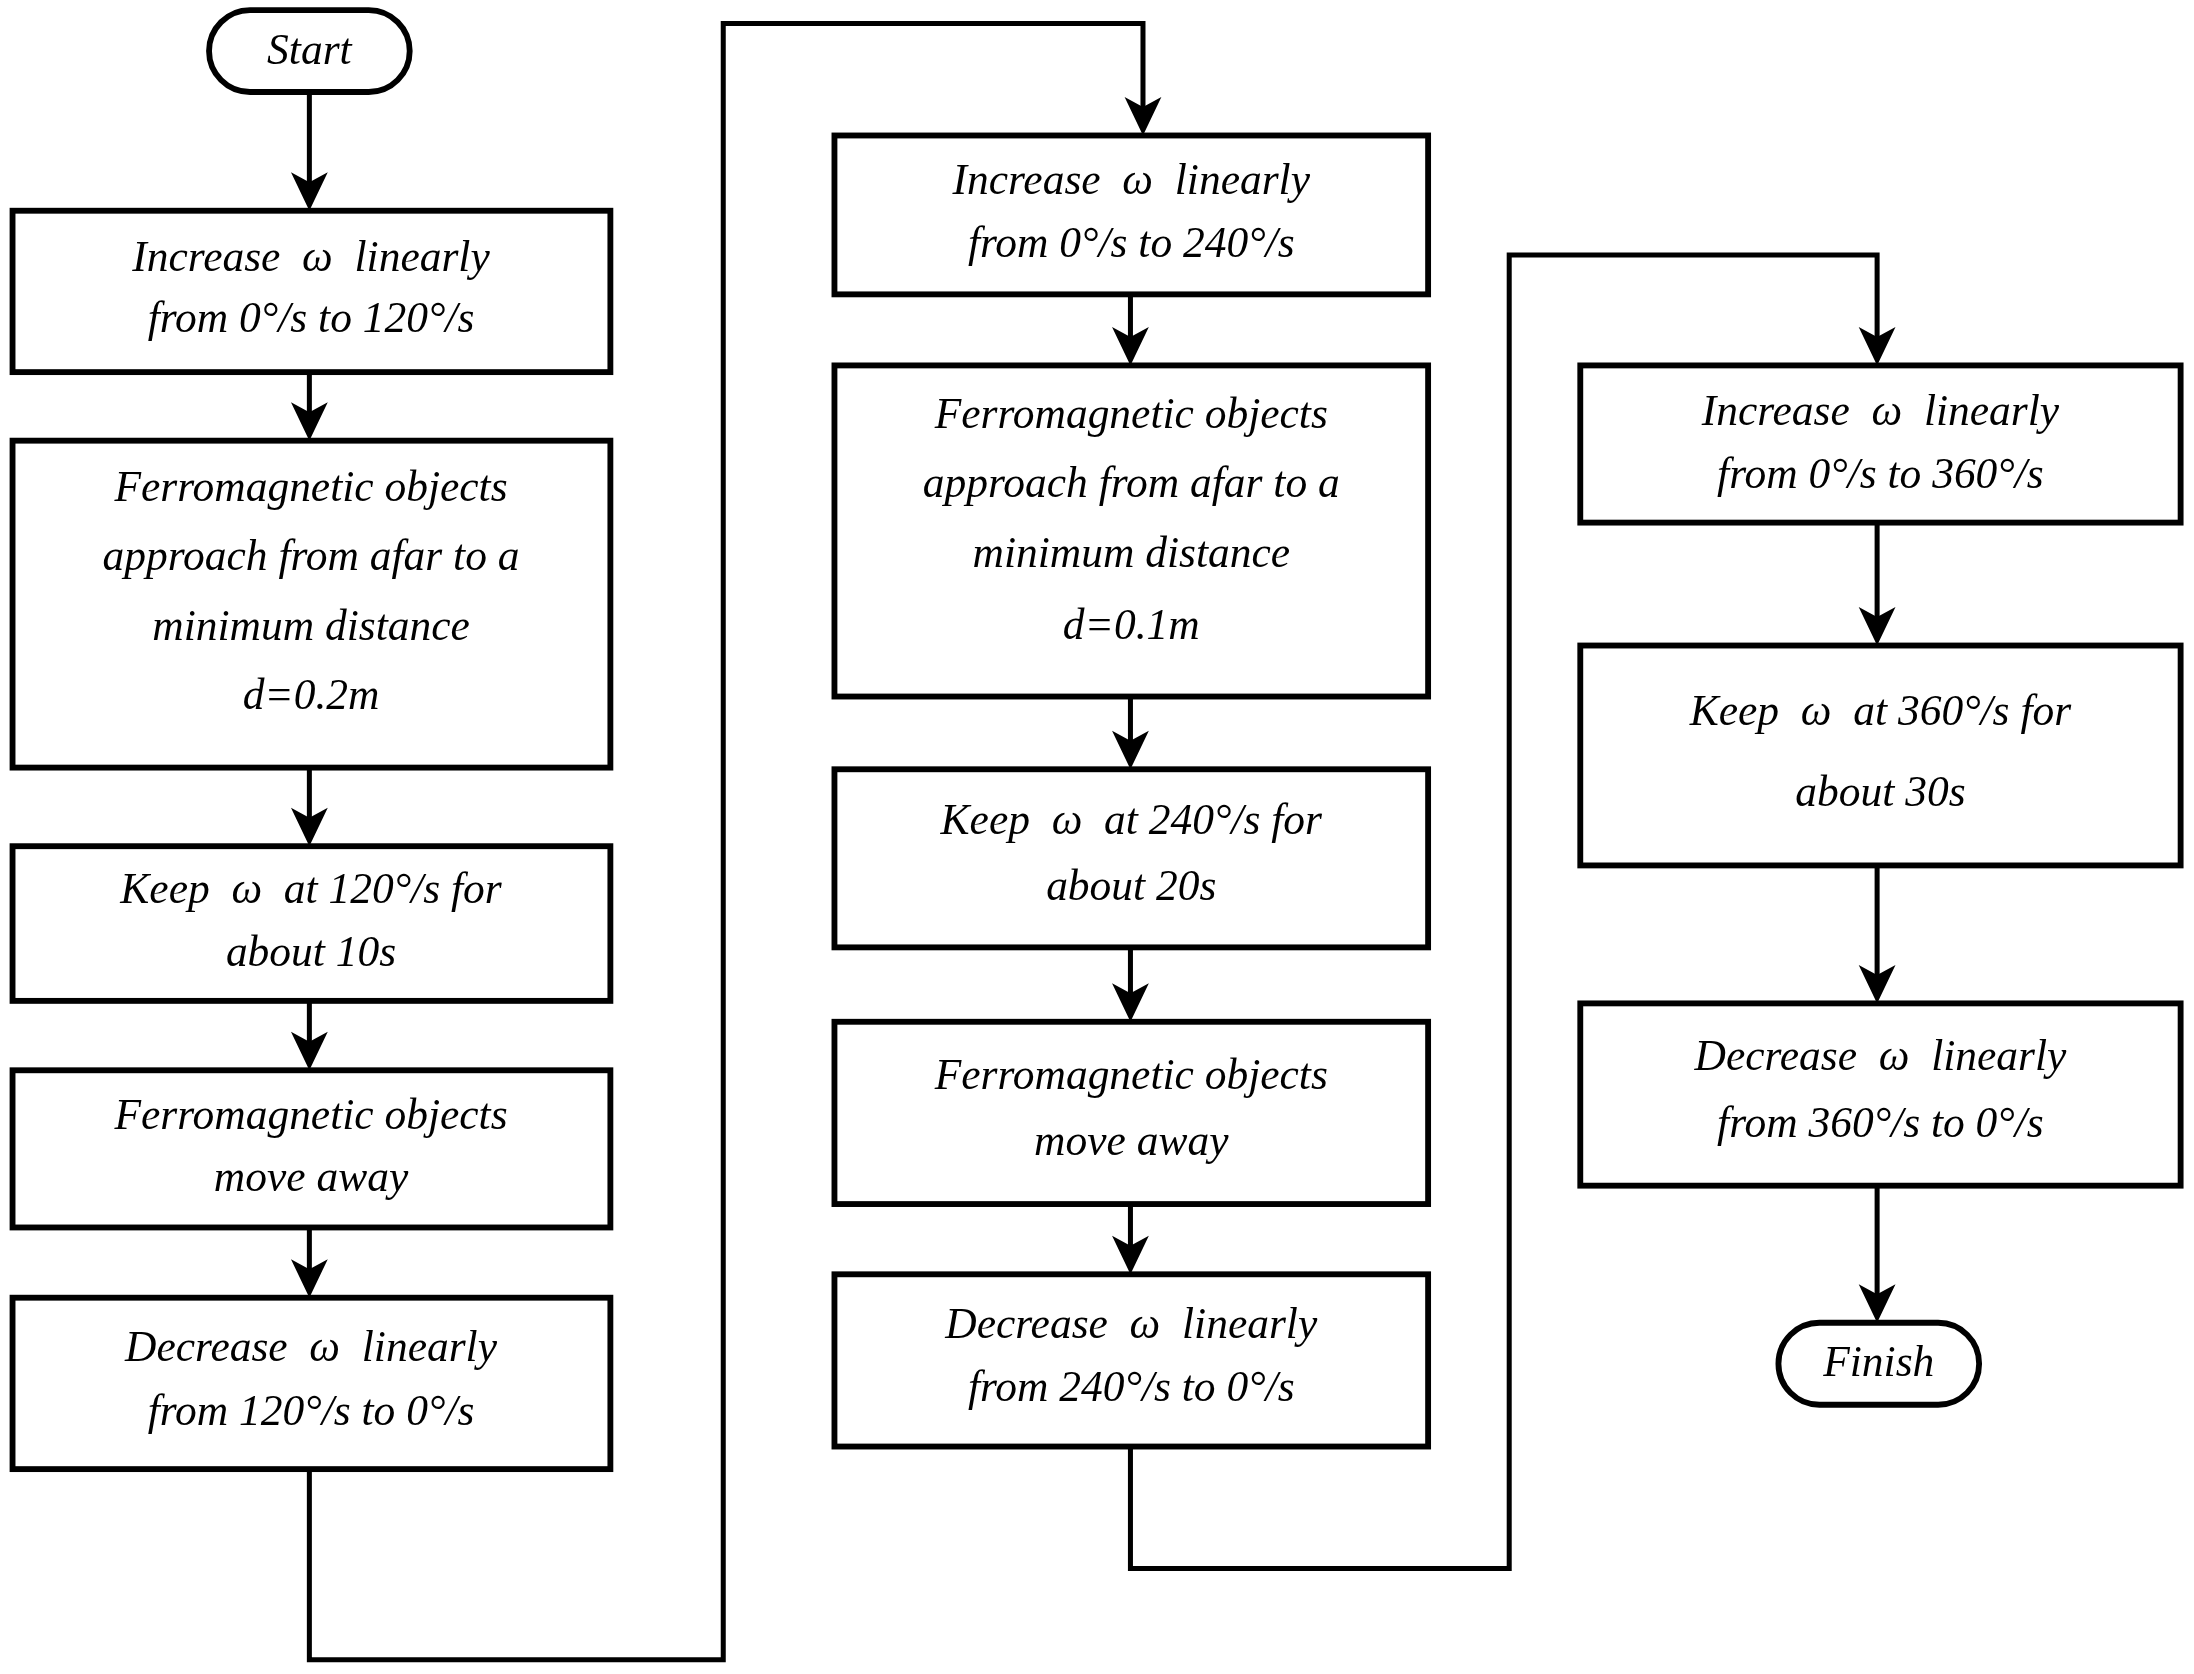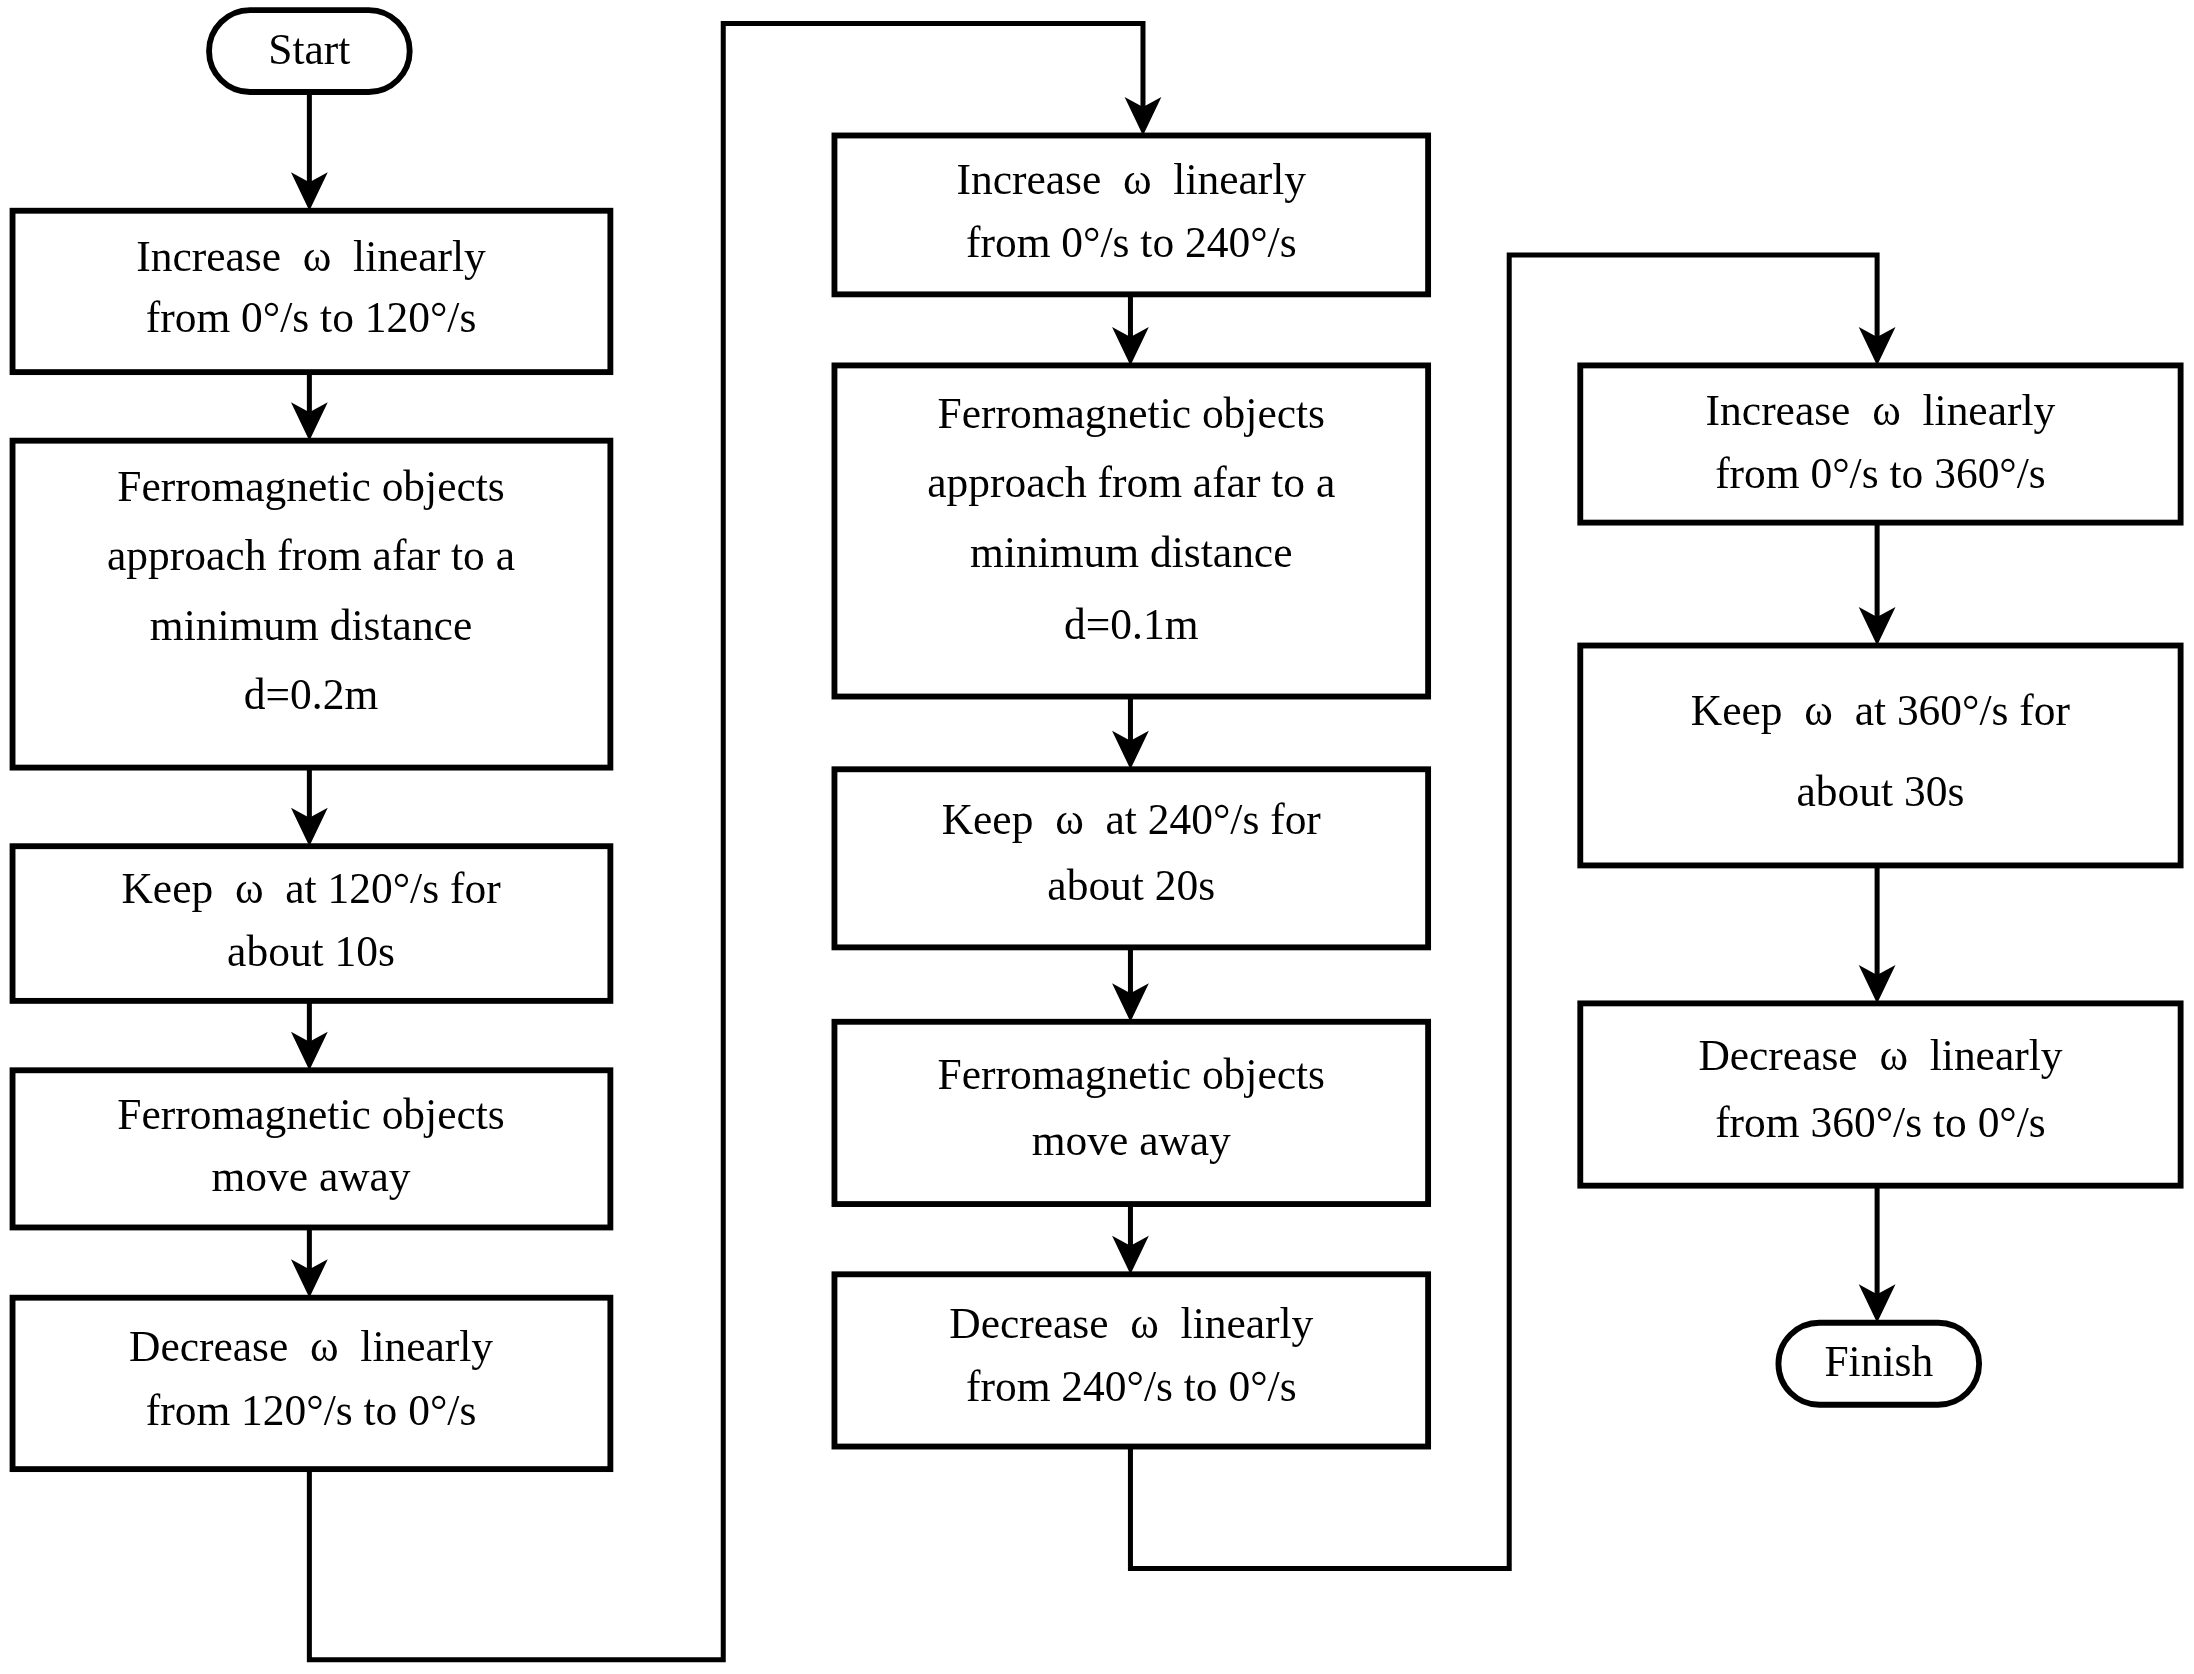--- a/index.html
+++ b/index.html
@@ -6,20 +6,21 @@
     margin: 0;
     padding: 0;
     background: #ffffff;
   }
   #flowchart-root {
     position: relative;
     width: 2194px;
     height: 1674px;
     background: #ffffff;
     font-family: "Liberation Serif", "DejaVu Serif", serif;
+    font-style: italic;
   }
   svg.chart-svg {
     position: absolute;
     top: 0;
     left: 0;
     width: 2194px;
     height: 1674px;
     display: block;
   }
   .node-box {

